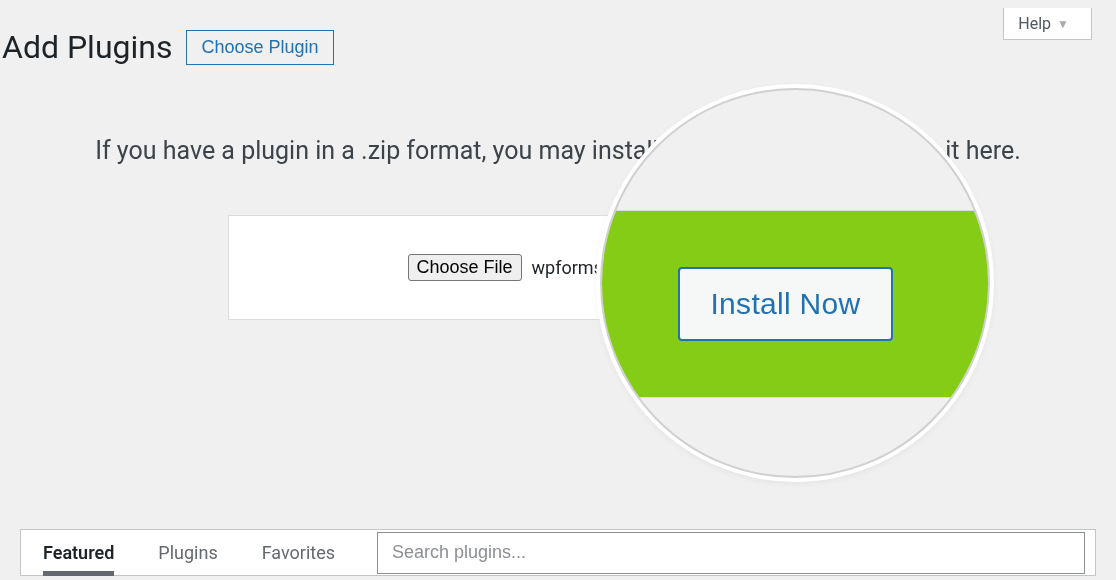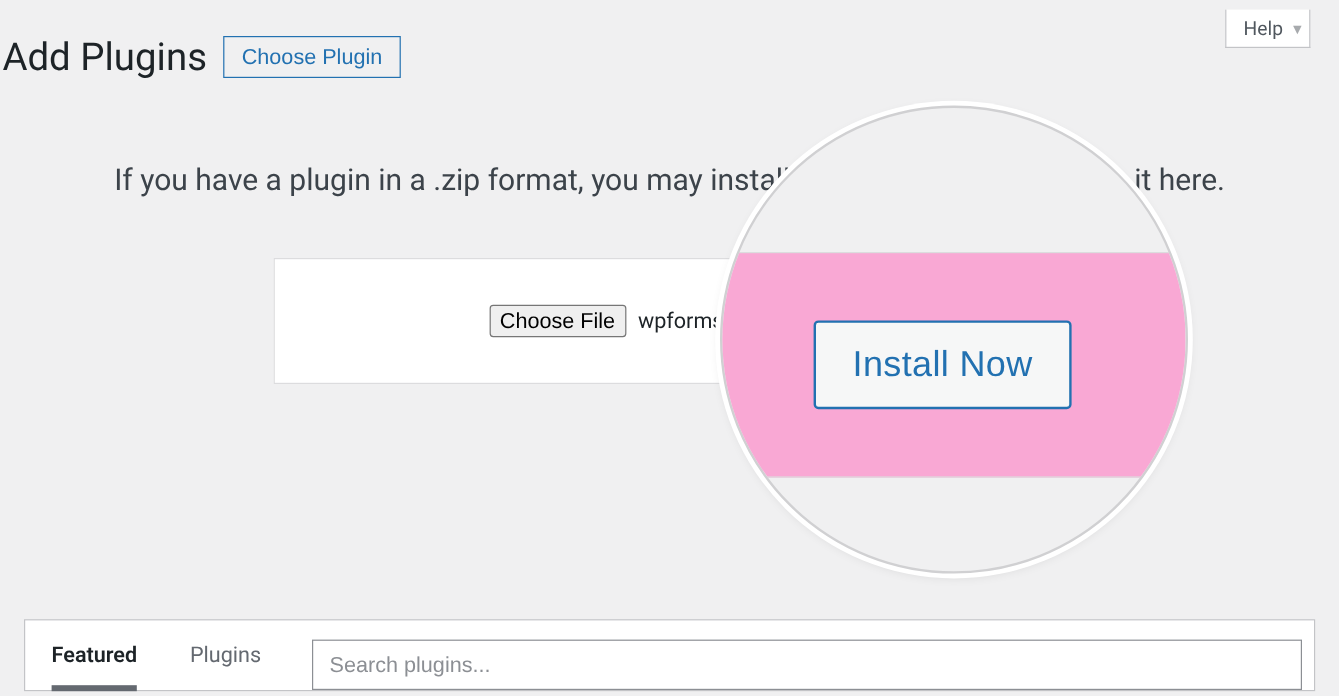--- a/index.html
+++ b/index.html
@@ -13,21 +13,21 @@
     position: relative;
     overflow: hidden;
   }
   .help-tab {
     position: absolute;
     top: 8px;
     right: 24px;
     background: #fff;
     border: 1px solid #c3c4c7;
     border-top: none;
-    padding: 6px 4px 6px 14px;
+    padding: 6px 22px 6px 14px;
     font-size: 16px;
     color: #50575e;
     display: flex;
     align-items: center;
     gap: 6px;
     cursor: pointer;
   }
   .help-tab .arrow { color: #a7aaad; font-size: 12px; }
   .heading-row {
     display: flex;
@@ -81,23 +81,23 @@
     color: #1d2327;
   }
   .filter-bar {
     position: absolute;
     left: 20px;
     right: 20px;
     bottom: 4px;
     background: #fff;
     border: 1px solid #c3c4c7;
     display: flex;
-    align-items: flex-end;
+    align-items: center;
     padding: 0;
-    height: 60px;
+    height: 47px;
   }
   .tabs { display: flex; align-items: center; height: 100%; }
   .tab {
     padding: 0 22px;
     font-size: 18px;
     color: #646970;
     cursor: pointer;
     height: 100%;
     display: flex;
     align-items: center;
@@ -148,21 +148,21 @@
     background: #f0f0f1;
     border: 2px solid #d0d0d2;
     box-shadow: 0 0 0 4px #fff, 0 2px 10px rgba(0,0,0,.12);
     overflow: hidden;
   }
   .lens-inner {
     position: absolute;
     top: 120px;
     left: -20px;
     right: 0;
-    background: #f9a8d4;
+    background: #84cc16;
     border: 1px solid #dcdcde;
     border-right: none;
     padding: 56px 40px 56px 40px;
     display: flex;
     align-items: center;
     justify-content: center;
   }
   .install-now-btn {
     border: 2px solid #2271b1;
     background: #f6f7f7;
@@ -191,20 +191,21 @@
 
 <div class="upload-panel">
   <button class="choose-file-btn">Choose File</button>
   <span class="file-name">wpforms-form…andon</span>
 </div>
 
 <div class="filter-bar">
   <div class="tabs">
     <div class="tab active">Featured</div>
     <div class="tab">Plugins</div>
+    <div class="tab">Favorites</div>
   </div>
   <div class="spacer"></div>
   <input class="search-input" placeholder="Search plugins..." style="">
 </div>
 
 <div class="lens">
   <div class="lens-inner">
     <button class="install-now-btn">Install Now</button>
   </div>
 </div>

